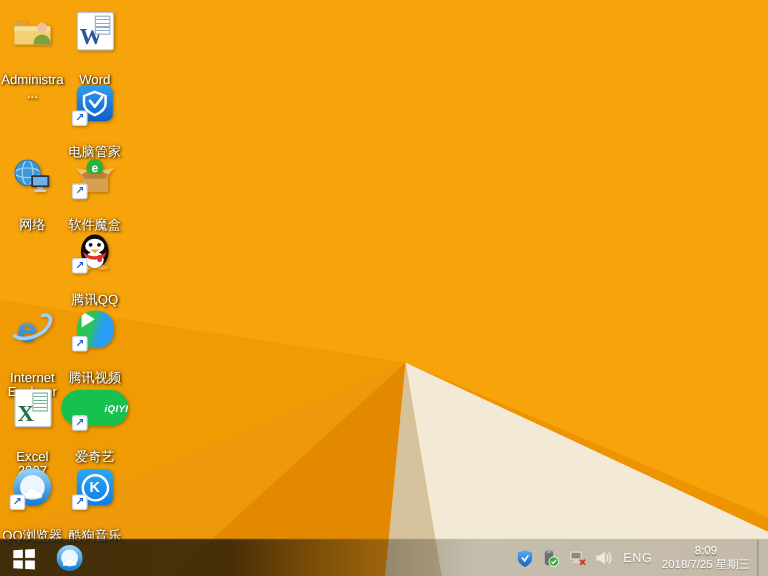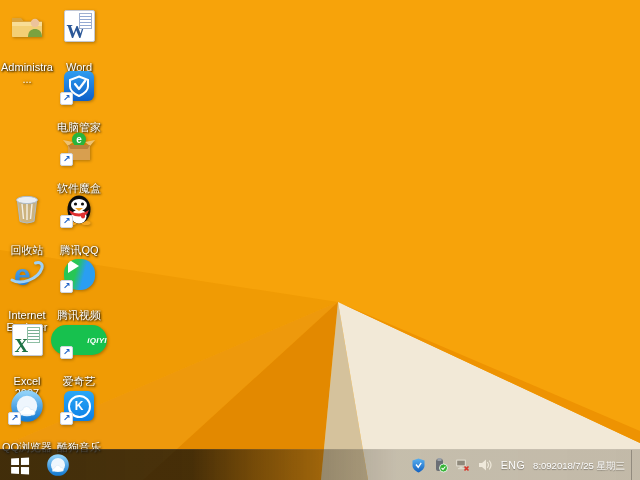--- a/index.html
+++ b/index.html
@@ -48,21 +48,21 @@
       rgba(45,40,28,.38) 50%,rgba(70,64,48,.26) 62%,rgba(70,64,48,.28) 100%);
     border-top:1px solid rgba(255,255,255,.07);}
   .startbtn{position:absolute;left:7px;top:7px;width:24px;height:17px;display:flex;align-items:center;justify-content:center;}
   .winlogo{width:19px;height:16px;display:grid;grid-template-columns:1fr 1fr;grid-template-rows:1fr 1fr;gap:2px;
            transform:perspective(50px) rotateY(-20deg);}
   .winlogo i{background:#fff;display:block;}
   .taskbtn{position:absolute;left:46px;top:3px;width:24px;height:24px;display:flex;align-items:center;justify-content:center;}
   .tray{position:absolute;right:4px;top:0;height:30px;display:flex;align-items:center;gap:6px;}
   .trayicon{width:16px;height:16px;display:flex;align-items:center;justify-content:center;}
   .eng{font-size:10.5px;color:#fdfdfd;letter-spacing:.5px;text-shadow:0 1px 1px rgba(0,0,0,.35);margin:4px 2px;}
-  .clock{display:flex;flex-direction:row;align-items:center;justify-content:center;color:#fdfdfd;
+  .clock{display:flex;flex-direction:column;align-items:center;justify-content:center;color:#fdfdfd;
          font-size:9.5px;line-height:11px;text-shadow:0 1px 1px rgba(0,0,0,.35);min-width:70px;}
   .showdesk{width:4px;height:30px;border-left:1px solid rgba(0,0,0,.25);}
 </style>
 </head>
 <body>
 
 <div class="screen">
 
   <div class="facet f-wedge-left"></div>
   <div class="facet f-wedge-lower"></div>
@@ -101,46 +101,51 @@
         <svg width="24" height="24" viewBox="0 0 24 24">
           <path d="M12 2.5 L21 6 v6.5 c0 5-4.5 7.5-9 9.5 c-4.5-2-9-4.5-9-9.5 V6z" fill="none" stroke="#fff" stroke-width="2"></path>
           <path d="M8 10 l4 5 6-8" fill="none" stroke="#fff" stroke-width="2.2" stroke-linecap="round" stroke-linejoin="round"></path>
         </svg>
       </div>
       <span class="badge">↗</span>
     </div>
     <div class="lbl">电脑管家</div>
   </div>
 
+  <div class="cell" style="left:1px;top:129px">
+    <div class="ic">
+      <svg width="34" height="30" viewBox="0 0 34 30">
+        <circle cx="13" cy="12" r="10.5" fill="#3c98d8"></circle>
+        <ellipse cx="13" cy="12" rx="10.5" ry="4" fill="none" stroke="#a8d4ee" stroke-width="1"></ellipse>
+        <ellipse cx="13" cy="12" rx="4.5" ry="10.5" fill="none" stroke="#a8d4ee" stroke-width="1"></ellipse>
+        <circle cx="13" cy="12" r="10.5" fill="none" stroke="#2a7cb8" stroke-width="1"></circle>
+        <rect x="16" y="14" width="15" height="10" rx="1" fill="#2f3237"></rect>
+        <rect x="17.5" y="15.5" width="12" height="7" fill="#6db3ea"></rect>
+        <rect x="21" y="24" width="5" height="2" fill="#aab2bc"></rect>
+        <rect x="18.5" y="26" width="10" height="2" rx="1" fill="#ccd2da"></rect>
+      </svg>
+    </div>
+    <div class="lbl">网络</div>
+  </div>
 
   <div class="cell" style="left:53px;top:129px">
     <div class="ic">
       <svg width="34" height="32" viewBox="0 0 34 32">
         <path d="M6 15 L1 9 L11 11z" fill="#eec272"></path>
         <path d="M28 15 L33 9 L23 11z" fill="#eec272"></path>
         <circle cx="17" cy="8.5" r="7" fill="#28b43c"></circle>
         <text x="17" y="12" text-anchor="middle" font-size="10" font-weight="bold" fill="#fff">e</text>
         <path d="M6 14 h22 v15 H6z" fill="#d89f4f"></path>
         <path d="M6 14 h22 l-2.5 4 h-17z" fill="#b9813a"></path>
       </svg>
       <span class="badge">↗</span>
     </div>
     <div class="lbl">软件魔盒</div>
   </div>
 
-  <div class="cell" style="left:1px;top:191px">
-    <div class="ic">
-      <svg width="26" height="32" viewBox="0 0 26 32">
-        <path d="M3.5 8 L6 28.5 Q13 31.5 20 28.5 L22.5 8z" fill="rgba(205,216,226,.55)" stroke="#aebbc8" stroke-width="1"></path>
-        <ellipse cx="13" cy="7" rx="10.5" ry="3.6" fill="#e9edf2" stroke="#aebbc8" stroke-width="1"></ellipse>
-        <path d="M8 11 l1.5 15 M13 11 v16 M18 11 l-1.5 15" stroke="rgba(255,255,255,.8)" stroke-width="1.4" fill="none"></path>
-      </svg>
-    </div>
-    <div class="lbl">回收站</div>
-  </div>
 
   <div class="cell" style="left:53px;top:191px">
     <div class="ic">
       <svg width="30" height="32" viewBox="0 0 30 32">
         <ellipse cx="8" cy="30" rx="4.5" ry="2" fill="#f5a623"></ellipse>
         <ellipse cx="22" cy="30" rx="4.5" ry="2" fill="#f5a623"></ellipse>
         <ellipse cx="15" cy="16.5" rx="11.5" ry="14" fill="#0c0c0c"></ellipse>
         <ellipse cx="15" cy="12" rx="8" ry="6" fill="#fff"></ellipse>
         <ellipse cx="15" cy="23.5" rx="7.5" ry="7" fill="#fff"></ellipse>
         <circle cx="11.5" cy="11" r="1.6" fill="#111"></circle>

